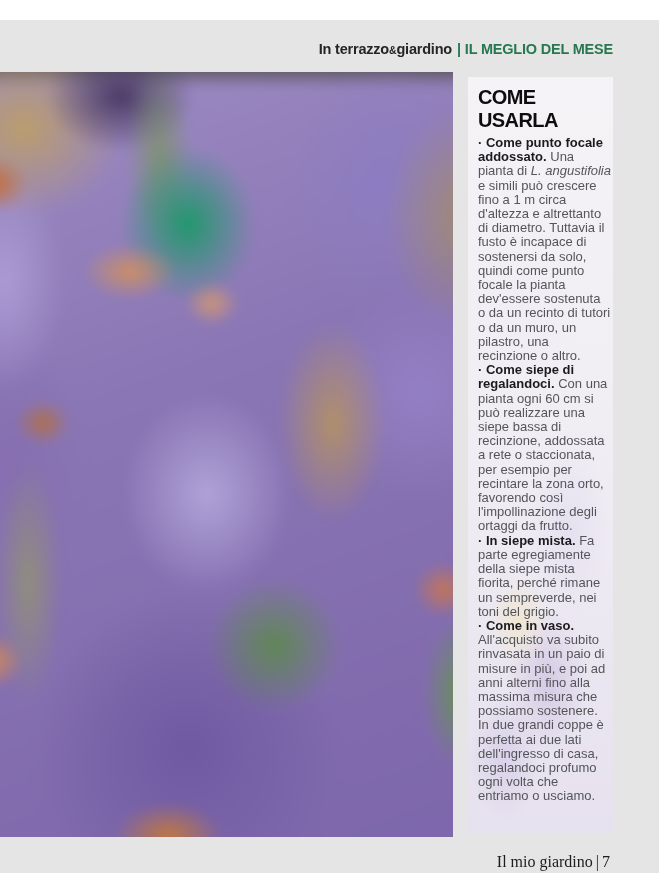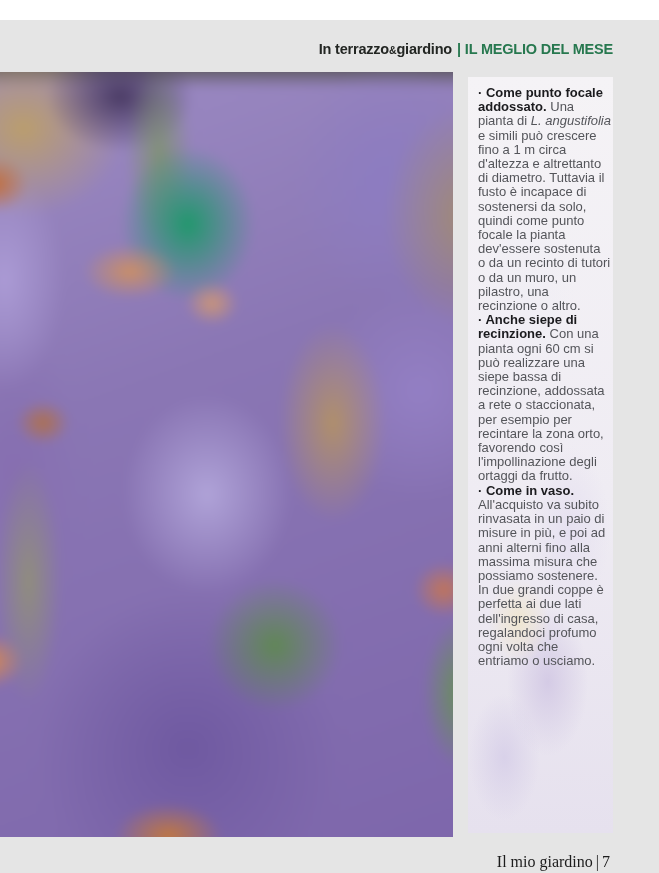--- a/index.html
+++ b/index.html
@@ -101,23 +101,25 @@
 
   <div class="header">
     <span class="brand"><span>In terrazzo</span><span class="amp">&amp;</span><span>giardino</span></span><span class="sep">|</span><span class="section">IL MEGLIO DEL MESE</span>
   </div>
 
   <div class="photo">
     <div class="photo-paint"></div>
   </div>
 
   <div class="sidebar">
+    <h2 class="sidebar-title">COME USARLA</h2>
     <div class="sidebar-text">
         <p><span class="run-lead">· Come punto focale addossato. </span><span class="run-normal">Una pianta di </span><span class="run-italic">L. angustifolia</span><span class="run-normal"> e simili può crescere fino a 1 m circa d'altezza e altrettanto di diametro. Tuttavia il fusto è incapace di sostenersi da solo, quindi come punto focale la pianta dev'essere sostenuta o da un recinto di tutori o da un muro, un pilastro, una recinzione o altro.</span></p>
-        <p><span class="run-lead">· Anche siepe di recinzione. </span><span class="run-normal">Con una pianta ogni 60 cm si può realizzare una siepe bassa di recinzione, addossata a rete o staccionata, per esempio per recintare la zona orto, favorendo così l'impollinazione degli ortaggi da frutto.</span></p>
+        <p><span class="run-lead">· Come siepe di regalandoci. </span><span class="run-normal">Con una pianta ogni 60 cm si può realizzare una siepe bassa di recinzione, addossata a rete o staccionata, per esempio per recintare la zona orto, favorendo così l'impollinazione degli ortaggi da frutto.</span></p>
+        <p><span class="run-lead">· In siepe mista. </span><span class="run-normal">Fa parte egregiamente della siepe mista fiorita, perché rimane un sempreverde, nei toni del grigio.</span></p>
         <p><span class="run-lead">· Come in vaso. </span><span class="run-normal">All'acquisto va subito rinvasata in un paio di misure in più, e poi ad anni alterni fino alla massima misura che possiamo sostenere. In due grandi coppe è perfetta ai due lati dell'ingresso di casa, regalandoci profumo ogni volta che entriamo o usciamo.</span></p>
       </div>
   </div>
 
   <div class="footer">
     <span>Il mio giardino</span><span class="fsep">|</span><span>7</span>
   </div>
 
 </div>
 

